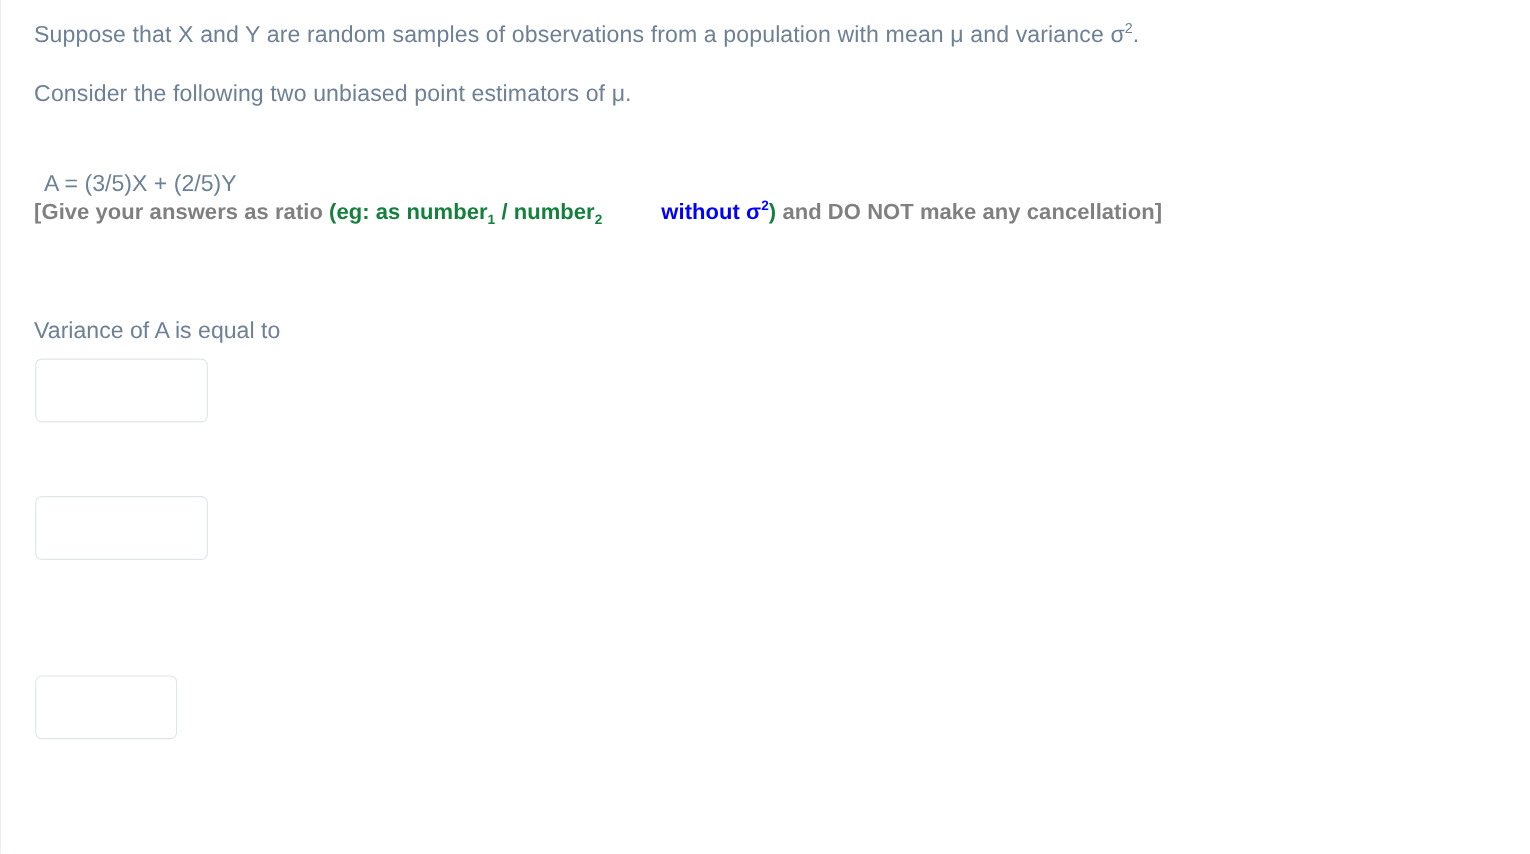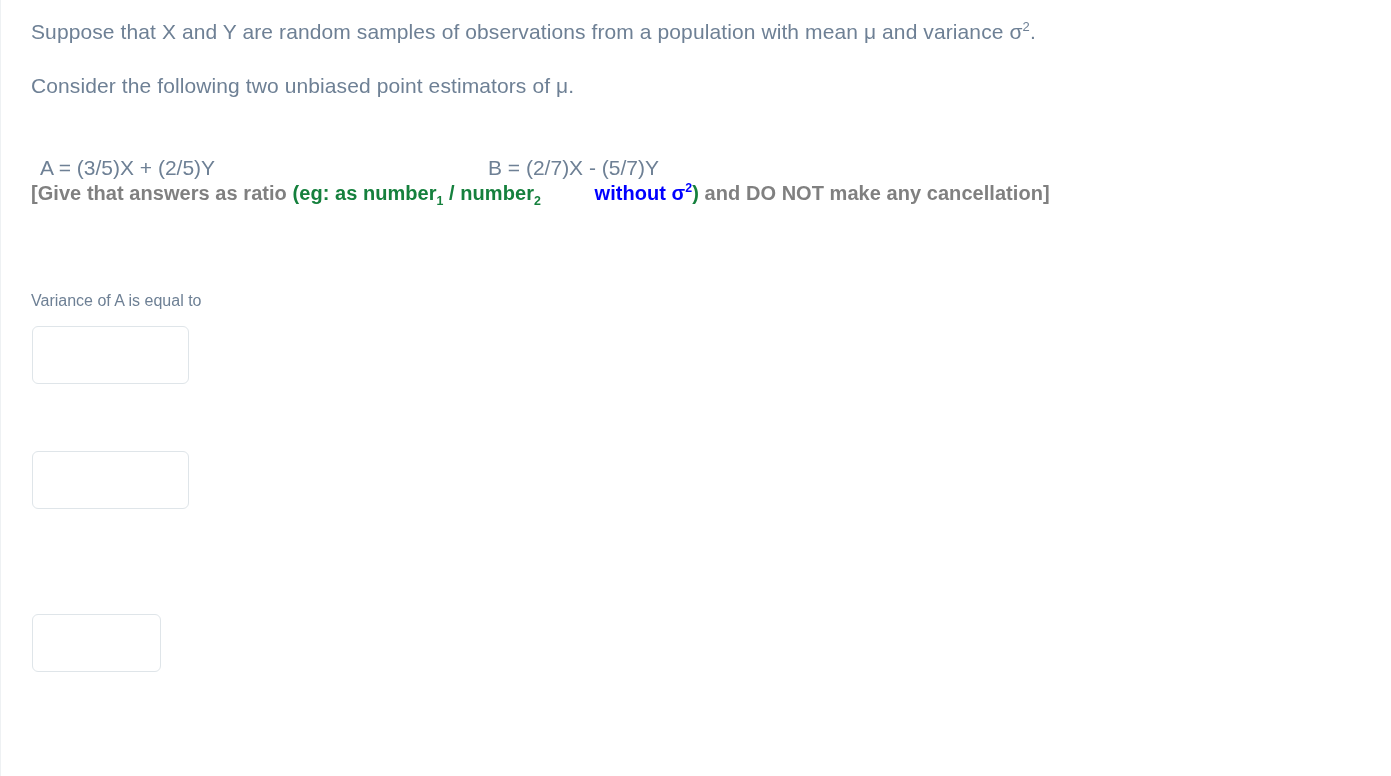--- a/index.html
+++ b/index.html
@@ -84,21 +84,21 @@
   sup { vertical-align: super; }
   sub { vertical-align: sub; }
 
   .qblock { position: absolute; left: 0px; }
   #qblock-0 { top: 288px; }
   #qblock-1 { top: 451px; }
   #qblock-2 { top: 614px; }
 
   .qlabel {
     color: #6e8095;
-    font-size: 16px;
+    font-size: 21px;
     line-height: 26px;
     white-space: nowrap;
     margin: 0 0 12px 0;
     display: block;
   }
 
   .answer-box {
     display: block;
     box-sizing: border-box;
     height: 58px;
@@ -121,24 +121,23 @@
 
 <div class="page">
   <div class="content">
 
     <div class="stmt" id="line-intro"><span>Suppose that X and Y are random samples of observations from a population with mean μ and variance σ</span><sup>2</sup><span>.</span></div>
 
     <div class="stmt" id="line-consider">Consider the following two unbiased point estimators of μ.</div>
 
     <div class="formula-row">
       <div class="formula" id="formula-a">A = (3/5)X + (2/5)Y</div>
-      <div class="formula" id="formula-b">B = (2/7)X - (5/7)Y</div>
     </div>
 
-    <div class="instruction"><span>[Give that answers as ratio </span><span class="red"><span>(eg: as number</span><sub>1</sub><span> / number</span><sub>2</sub></span><span class="blue"><span> without σ</span><sup>2</sup></span><span class="red">)</span><span> and DO NOT make any cancellation]</span></div>
+    <div class="instruction"><span>[Give your answers as ratio </span><span class="red"><span>(eg: as number</span><sub>1</sub><span> / number</span><sub>2</sub></span><span class="blue"><span> without σ</span><sup>2</sup></span><span class="red">)</span><span> and DO NOT make any cancellation]</span></div>
 
     <div class="qblock" id="qblock-0">
       <label class="qlabel">Variance of A is equal to</label>
       <input class="answer-box wide" type="text" value="" placeholder="" style="">
     </div>
 
     <div class="qblock" id="qblock-1">
       <input class="answer-box wide" type="text" value="" placeholder="" style="">
     </div>
 

